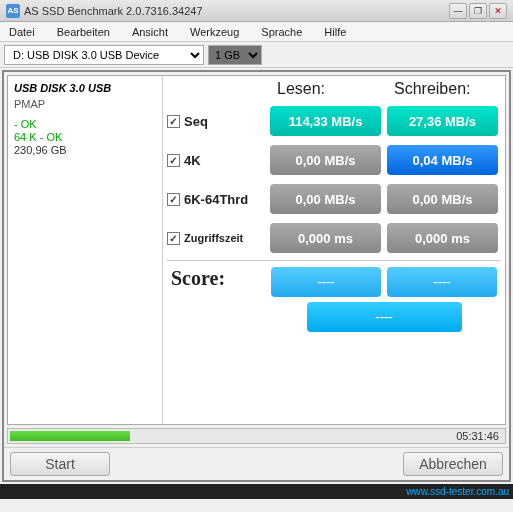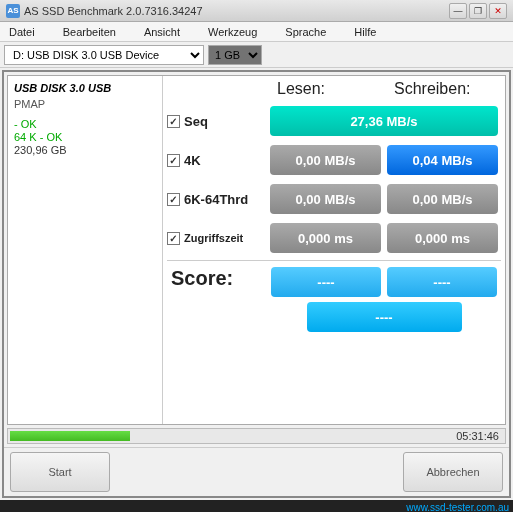--- a/index.html
+++ b/index.html
@@ -55,21 +55,21 @@
     }
 
     
     #menubar {
       background: #f5f5f5;
       border-bottom: 1px solid #ccc;
       height: 20px;
       display: flex;
       align-items: center;
       padding: 0 6px;
-      gap: 22px;
+      gap: 16px;
     }
     .menu-item {
       font-size: 11px;
       color: #222;
       cursor: pointer;
       padding: 1px 3px;
     }
 
     
     #toolbar {
@@ -208,20 +208,21 @@
     .cell-cyan { background: linear-gradient(to bottom, #00e5cc, #00bfaa); }
     .cell-cyan-read { background: linear-gradient(to bottom, #00ddcc, #00bbaa); }
     .cell-blue { background: linear-gradient(to bottom, #3399ff, #0066dd); }
 
     
     #score-section {
       border-top: 1px solid #ccc;
       padding: 6px 4px 4px 4px;
       display: flex;
       align-items: flex-start;
+      font-family: Liberation Serif, serif;
     }
     #score-label {
       width: 100px;
       font-size: 20px;
       font-weight: bold;
       color: #222;
     }
     #score-values {
       flex: 1;
       display: flex;
@@ -288,25 +289,25 @@
     #bottom-bar {
       display: flex;
       align-items: center;
       justify-content: space-between;
       padding: 4px 6px;
       background: #f0f0f0;
       border-top: 1px solid #ccc;
     }
     .bottom-btn {
       width: 100px;
-      height: 40px;
+      height: 24px;
       background: linear-gradient(to bottom, #f5f5f5, #ddd);
       border: 1px solid #aaa;
       border-radius: 3px;
-      font-size: 11px;
+      font-size: 14px;
       color: #555;
       cursor: pointer;
       display: flex; align-items: center; justify-content: center;
     }
 
     
     #watermark {
       text-align: right;
       padding: 2px 4px;
       background: #222;
@@ -371,20 +372,21 @@
         <div id="row-label-header"></div>
         <div id="lesen-header">Lesen:</div>
         <div id="schreiben-header">Schreiben:</div>
       </div>
 
       <div class="bench-row">
         <div class="row-label">
           <div class="row-checkbox">✓</div>
           <span>Seq</span>
         </div>
+        <div class="bench-cell cell-cyan-read">114,33 MB/s</div>
         <div class="bench-cell cell-cyan">27,36 MB/s</div>
       </div>
 
       <div class="bench-row">
         <div class="row-label">
           <div class="row-checkbox">✓</div>
           <span>4K</span>
         </div>
         <div class="bench-cell cell-gray">0,00 MB/s</div>
         <div class="bench-cell cell-blue">0,04 MB/s</div>

